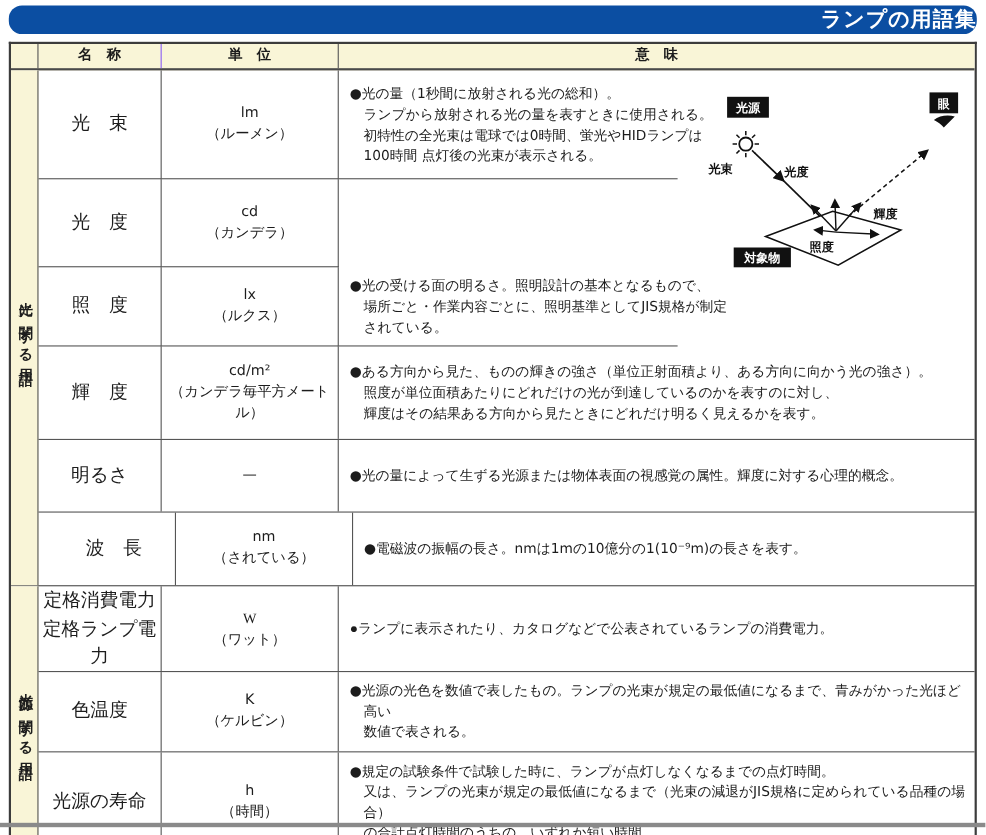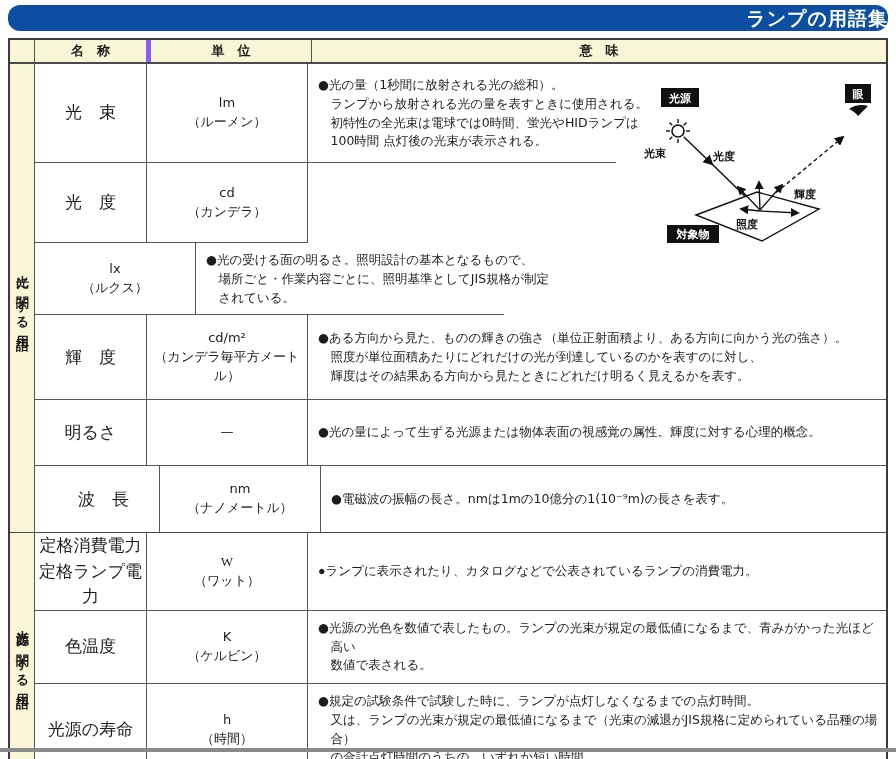--- a/index.html
+++ b/index.html
@@ -13,21 +13,21 @@
     background:#0b4ea2;color:#fff;font-weight:bold;font-size:19px;
     text-align:right;line-height:26px;letter-spacing:1px;border-radius:12px;
   }
   .tbl{
     position:absolute;left:8px;right:8px;top:38px;
     border:2px solid #3c3c3c;border-bottom:none;background:#fff;
   }
   .thead{display:flex;border-bottom:2px solid #4a4a4a;background:#f9f5d7;}
   .thead .corner{width:24px;border-right:1px solid #555;}
   .th{height:22px;line-height:22px;text-align:center;font-weight:bold;font-size:13px;}
-  .th-name{width:111px;border-right:5px solid #8b5cf6;}
+  .th-name{width:111px;border-right:1px solid #8b5cf6;}
   .th-unit{width:160px;border-right:1px solid #555;}
   .th-meaning{flex:1;}
   .group{display:flex;}
   .group.first{border-bottom:1.5px solid #4a4a4a;}
   .gcell{
     width:24px;border-right:1px solid #555;background:#f9f5d7;
     display:flex;align-items:center;justify-content:center;
   }
   .gcell span{
     writing-mode:vertical-rl;text-orientation:upright;
@@ -96,20 +96,21 @@
 初特性の全光束は電球では0時間、蛍光やHIDランプは
 100時間 点灯後の光束が表示される。</span>
           </div>
       </div>
       <div class="row r1 partial">
         <div class="cell-name">光　度</div>
         <div class="cell-unit">cd
 （カンデラ）</div>
       </div>
       <div class="row r2 partial">
+        <div class="cell-name">照　度</div>
         <div class="cell-unit">lx
 （ルクス）</div>
         <div class="cell-meaning">
             <span class="mtext">●光の受ける面の明るさ。照明設計の基本となるもので、
 場所ごと・作業内容ごとに、照明基準としてJIS規格が制定
 されている。</span>
           </div>
       </div>
       <div class="row r3">
         <div class="cell-name">輝　度</div>
@@ -124,21 +125,21 @@
       <div class="row r4">
         <div class="cell-name">明るさ</div>
         <div class="cell-unit">—</div>
         <div class="cell-meaning">
             <span class="mtext">●光の量によって生ずる光源または物体表面の視感覚の属性。輝度に対する心理的概念。</span>
           </div>
       </div>
       <div class="row r5">
         <div class="cell-name">波　長</div>
         <div class="cell-unit">nm
-（ナノメートル）</div>
+（されている）</div>
         <div class="cell-meaning">
             <span class="mtext">●電磁波の振幅の長さ。nmは1mの10億分の1(10⁻⁹m)の長さを表す。</span>
           </div>
       </div>
     </div>
   </div>
 
   <div class="group">
     <div class="gcell">
       <span>光源に関する用語</span>

